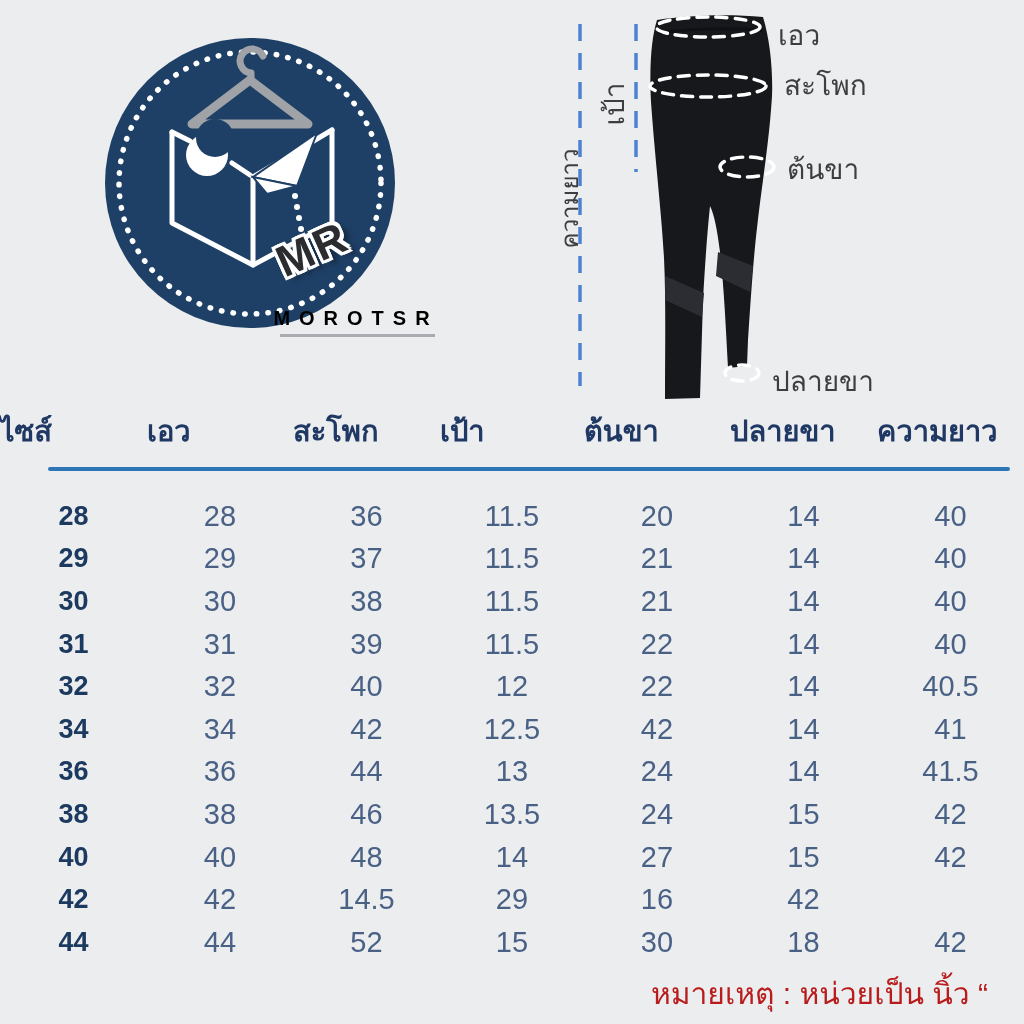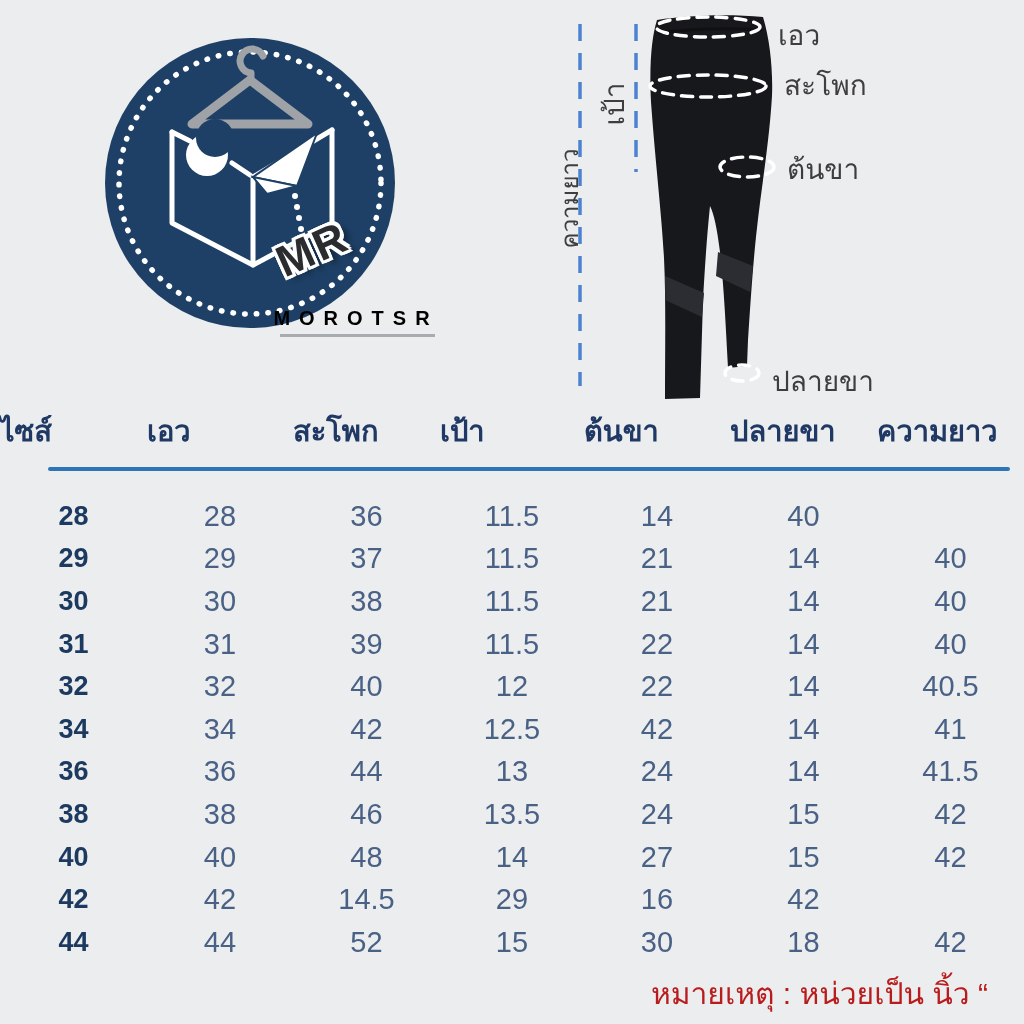--- a/index.html
+++ b/index.html
@@ -142,20 +142,21 @@
   </div>
 
   <div class="abs t-rule"></div>
 
   <div class="abs t-body" id="table-body">
       <div class="t-row">
         <div class="t-cell size-cell">28</div>
         <div class="t-cell">28</div>
         <div class="t-cell">36</div>
         <div class="t-cell">11.5</div>
+        <div class="t-cell">20</div>
         <div class="t-cell">14</div>
         <div class="t-cell">40</div>
       </div>
       <div class="t-row">
         <div class="t-cell size-cell">29</div>
         <div class="t-cell">29</div>
         <div class="t-cell">37</div>
         <div class="t-cell">11.5</div>
         <div class="t-cell">21</div>
         <div class="t-cell">14</div>

